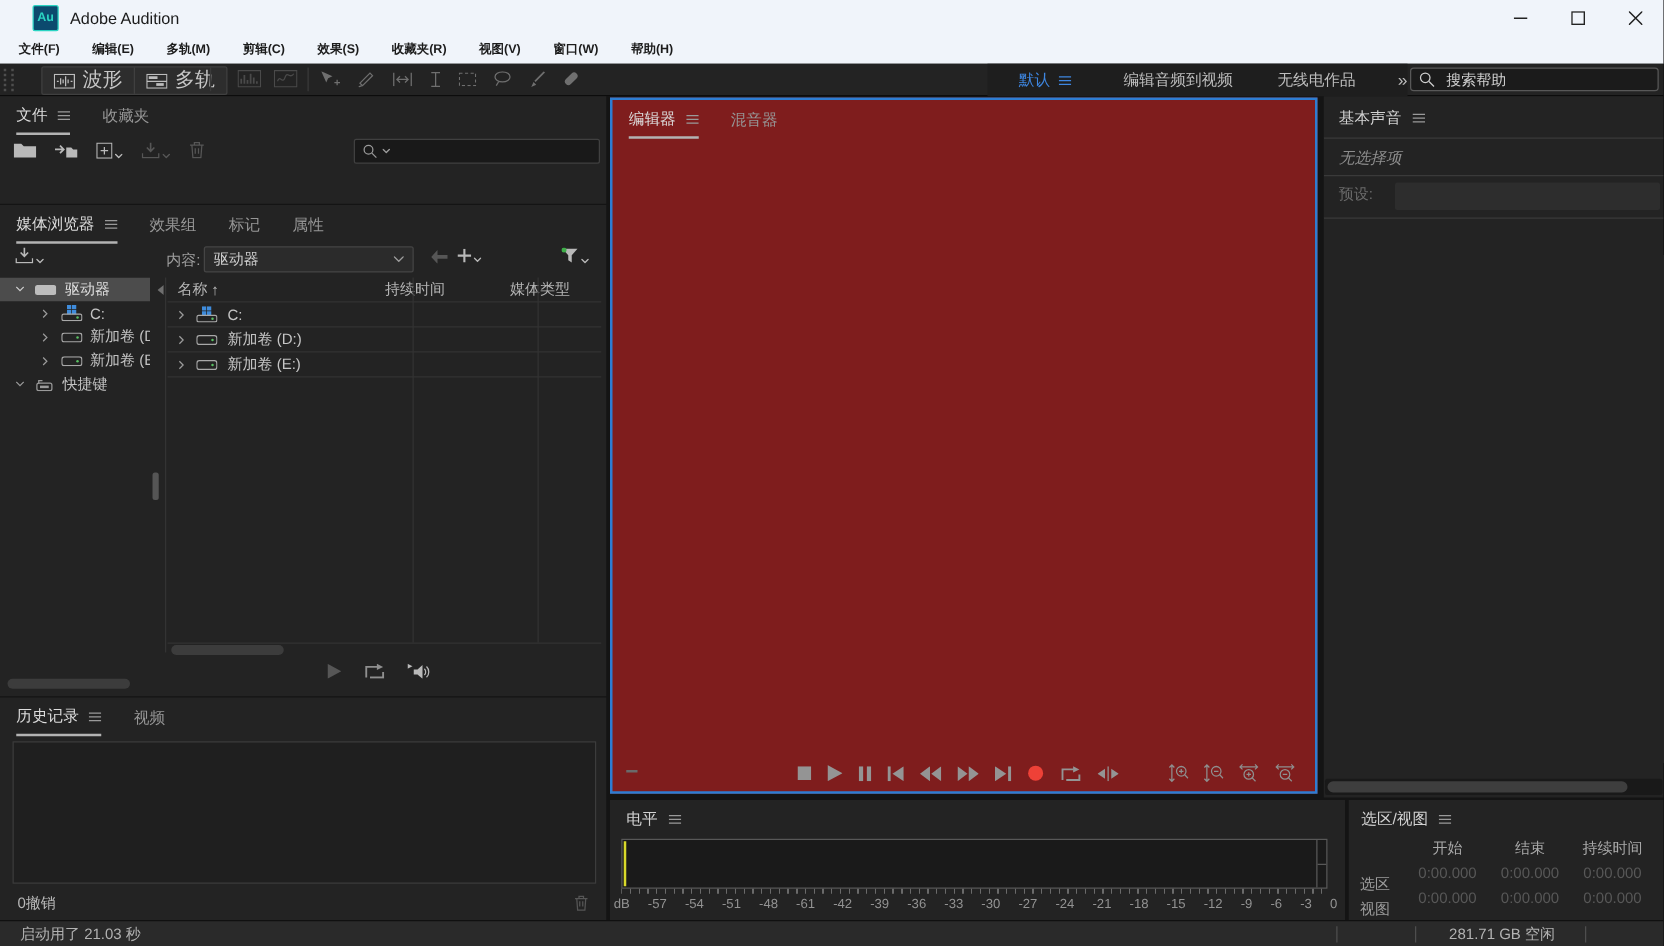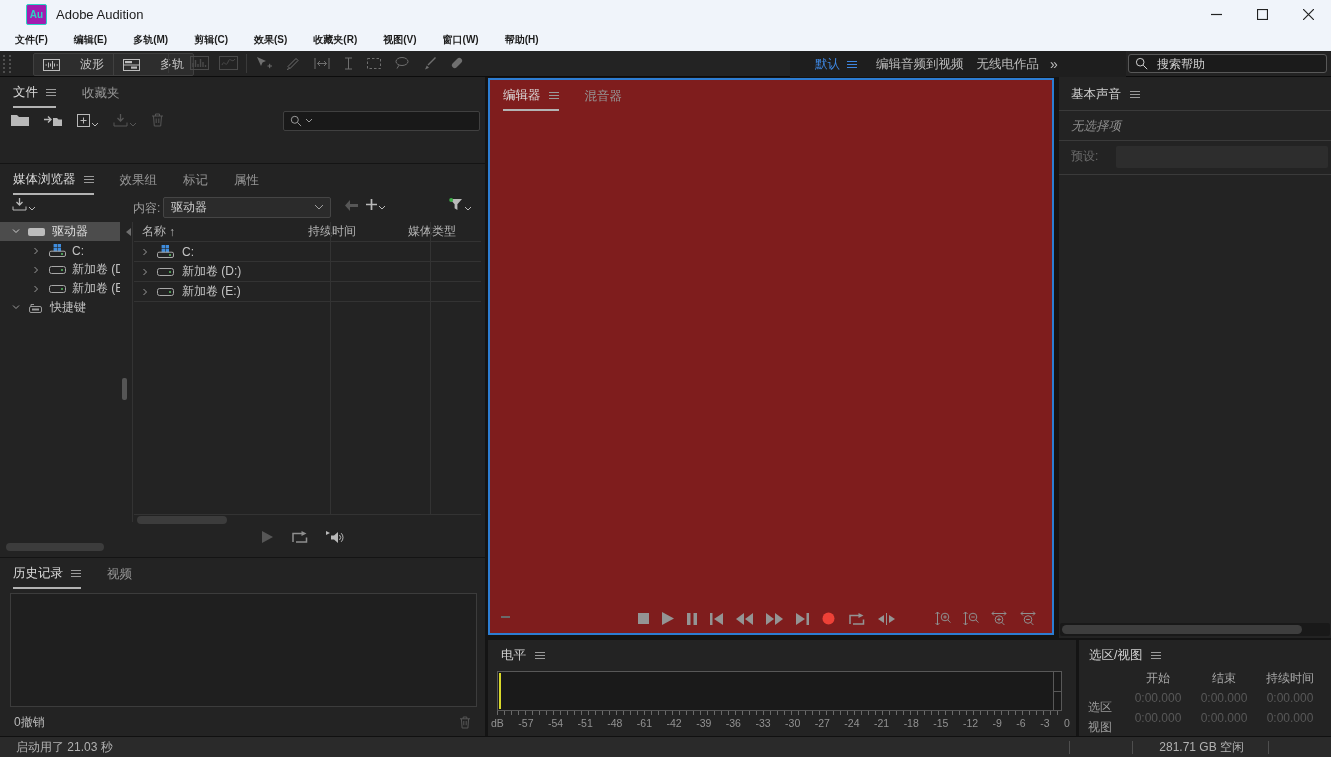--- a/index.html
+++ b/index.html
@@ -3,37 +3,37 @@
 <meta charset="utf-8">
 <style>
   html,body{margin:0;padding:0;background:#0d0d0d;}
   body{font-family:"Liberation Sans","DejaVu Sans",sans-serif;}
   .app{position:relative;width:1331px;height:757px;background:#141414;overflow:hidden;}
   .abs{position:absolute;}
   svg{display:block;}
 
   
   .titlebar{position:absolute;left:0;top:0;width:1331px;height:28px;background:#f0f4fa;display:flex;align-items:center;}
-  .au-logo{width:19px;height:19px;margin-left:26px;background:#a21caf;border:1px solid #2bd4c3;color:#2bd4c3;
+  .au-logo{width:19px;height:19px;margin-left:26px;background:#0c4a6e;border:1px solid #2bd4c3;color:#2bd4c3;
            font-size:10px;font-weight:bold;display:flex;align-items:center;justify-content:center;border-radius:2px;}
   .win-title{margin-left:9px;font-size:13px;color:#1b1b1b;}
   .win-controls{margin-left:auto;display:flex;height:28px;}
   .win-btn{width:46px;display:flex;align-items:center;justify-content:center;color:#222;}
   .menubar{position:absolute;left:0;top:28px;width:1331px;height:23px;background:#f0f4fa;display:flex;align-items:center;padding-left:2px;box-sizing:border-box;}
   .menu-item{font-size:10px;color:#1c1c1c;padding:0 13px;line-height:23px;font-weight:bold;}
 
   
   .toolbar{position:absolute;left:0;top:51px;width:1331px;height:26px;background:#232323;border-bottom:1px solid #0c0c0c;box-sizing:border-box;}
   .grip{position:absolute;left:3px;top:4px;width:4px;height:18px;border-left:2px dotted #4e4e4e;border-right:2px dotted #4e4e4e;}
   .mode-group{position:absolute;left:33px;top:2px;display:flex;height:21px;border:1px solid #404040;border-radius:2px;background:#2d2d2d;}
-  .mode-btn{display:flex;align-items:center;gap:20px;padding:0 9px;font-size:12px;color:#c6c6c6;}
+  .mode-btn{display:flex;align-items:center;gap:6px;padding:0 9px;font-size:16px;color:#c6c6c6;}
   .mode-btn + .mode-btn{border-left:1px solid #404040;}
   .tb-sep{position:absolute;top:3px;width:1px;height:19px;background:#3a3a3a;}
   .tb-icons{position:absolute;top:5px;display:flex;gap:13px;align-items:center;}
-  .ws-strip{position:absolute;left:790px;top:0;width:336px;height:26px;background:#1e1e1e;display:flex;align-items:center;gap:5px;padding-left:25px;box-sizing:border-box;}
+  .ws-strip{position:absolute;left:790px;top:0;width:336px;height:26px;background:#1e1e1e;display:flex;align-items:center;gap:5px;padding-left:25px;box-sizing:border-box;justify-content:space-between;}
   .ws-item{font-size:12.5px;color:#bdbdbd;display:flex;align-items:center;gap:7px;}
   .ws-item.active{color:#3e86e0;}
   .help-search{position:absolute;right:4px;top:3px;width:199px;height:19px;background:#1b1b1b;border:1px solid #585858;border-radius:3px;display:flex;align-items:center;padding:0 6px;gap:7px;box-sizing:border-box;}
   .help-search input{flex:1;background:transparent;border:none;outline:none;color:#84cc16;font-size:12px;font-family:inherit;}
   .help-search input::placeholder{color:#cfcfcf;}
 
   
   .panel{position:absolute;background:#232323;overflow:hidden;}
   .ptabs{display:flex;align-items:center;gap:26px;padding:7px 0 0 13px;}
   .ptab{font-size:12.5px;color:#969696;display:flex;align-items:center;gap:8px;padding-bottom:5px;}

